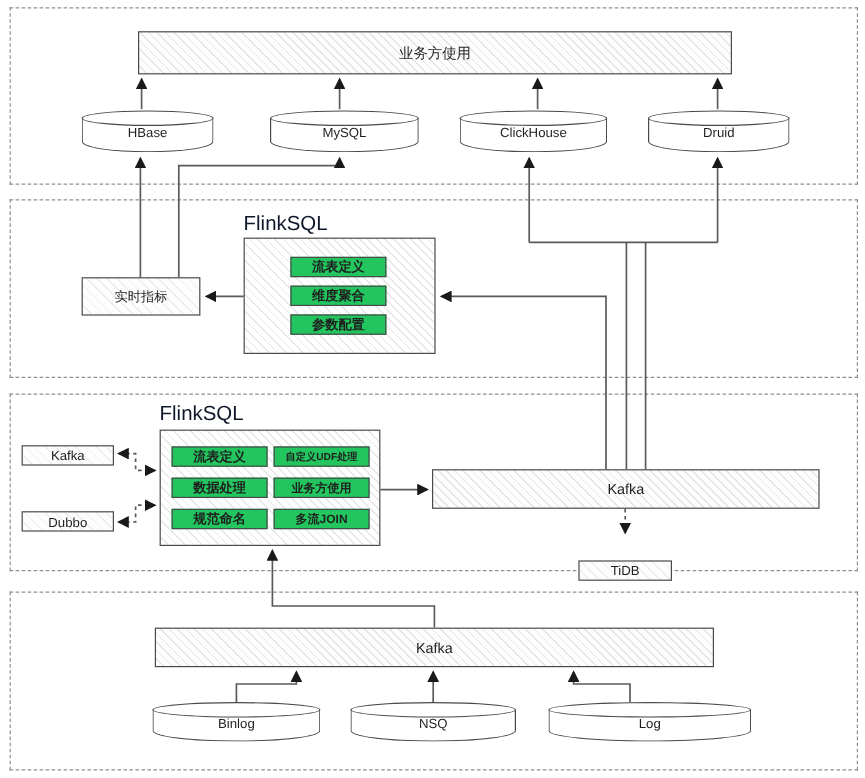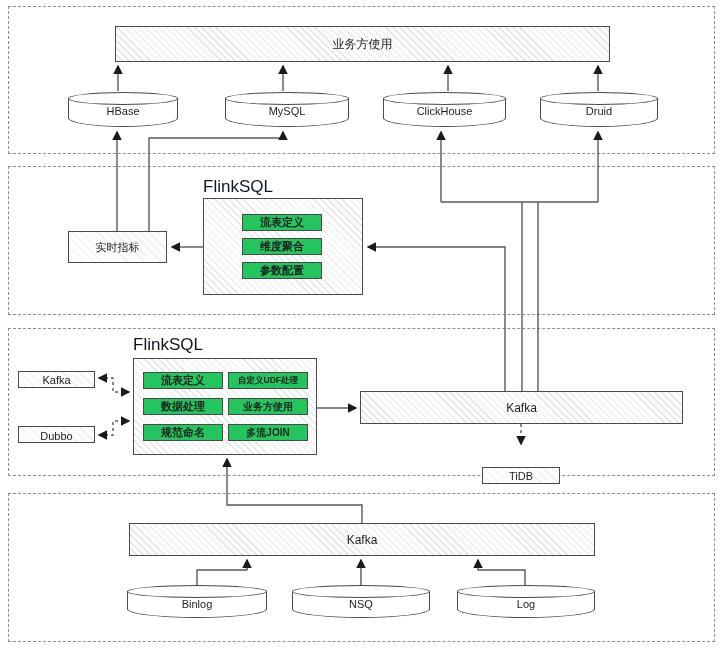--- a/index.html
+++ b/index.html
@@ -125,21 +125,21 @@
   <div class="cyl" style="left:292px;top:585px;width:138px;height:33px;">
     <div class="cyl-top"></div>
     <div class="cyl-body"></div>
     <div class="cyl-label">NSQ</div>
   </div>
   <div class="cyl" style="left:127px;top:585px;width:140px;height:33px;">
     <div class="cyl-top"></div>
     <div class="cyl-body"></div>
     <div class="cyl-label">Binlog</div>
   </div>
-  <div class="cyl" style="left:457px;top:585px;width:138px;height:33px;">
+  <div class="cyl" style="left:457px;top:585px;width:138px;height:33px;padding-left:31px;">
     <div class="cyl-top"></div>
     <div class="cyl-body"></div>
     <div class="cyl-label">Log</div>
   </div>
 
   <svg class="connectors" viewBox="0 0 721 648" xmlns="http://www.w3.org/2000/svg">
     <defs>
       <marker id="arr" viewBox="0 0 10 10" refX="8.5" refY="5" markerWidth="7" markerHeight="7" orient="auto-start-reverse">
         <path d="M0,0 L10,5 L0,10 z" fill="#1a1a1a"></path>
       </marker>

